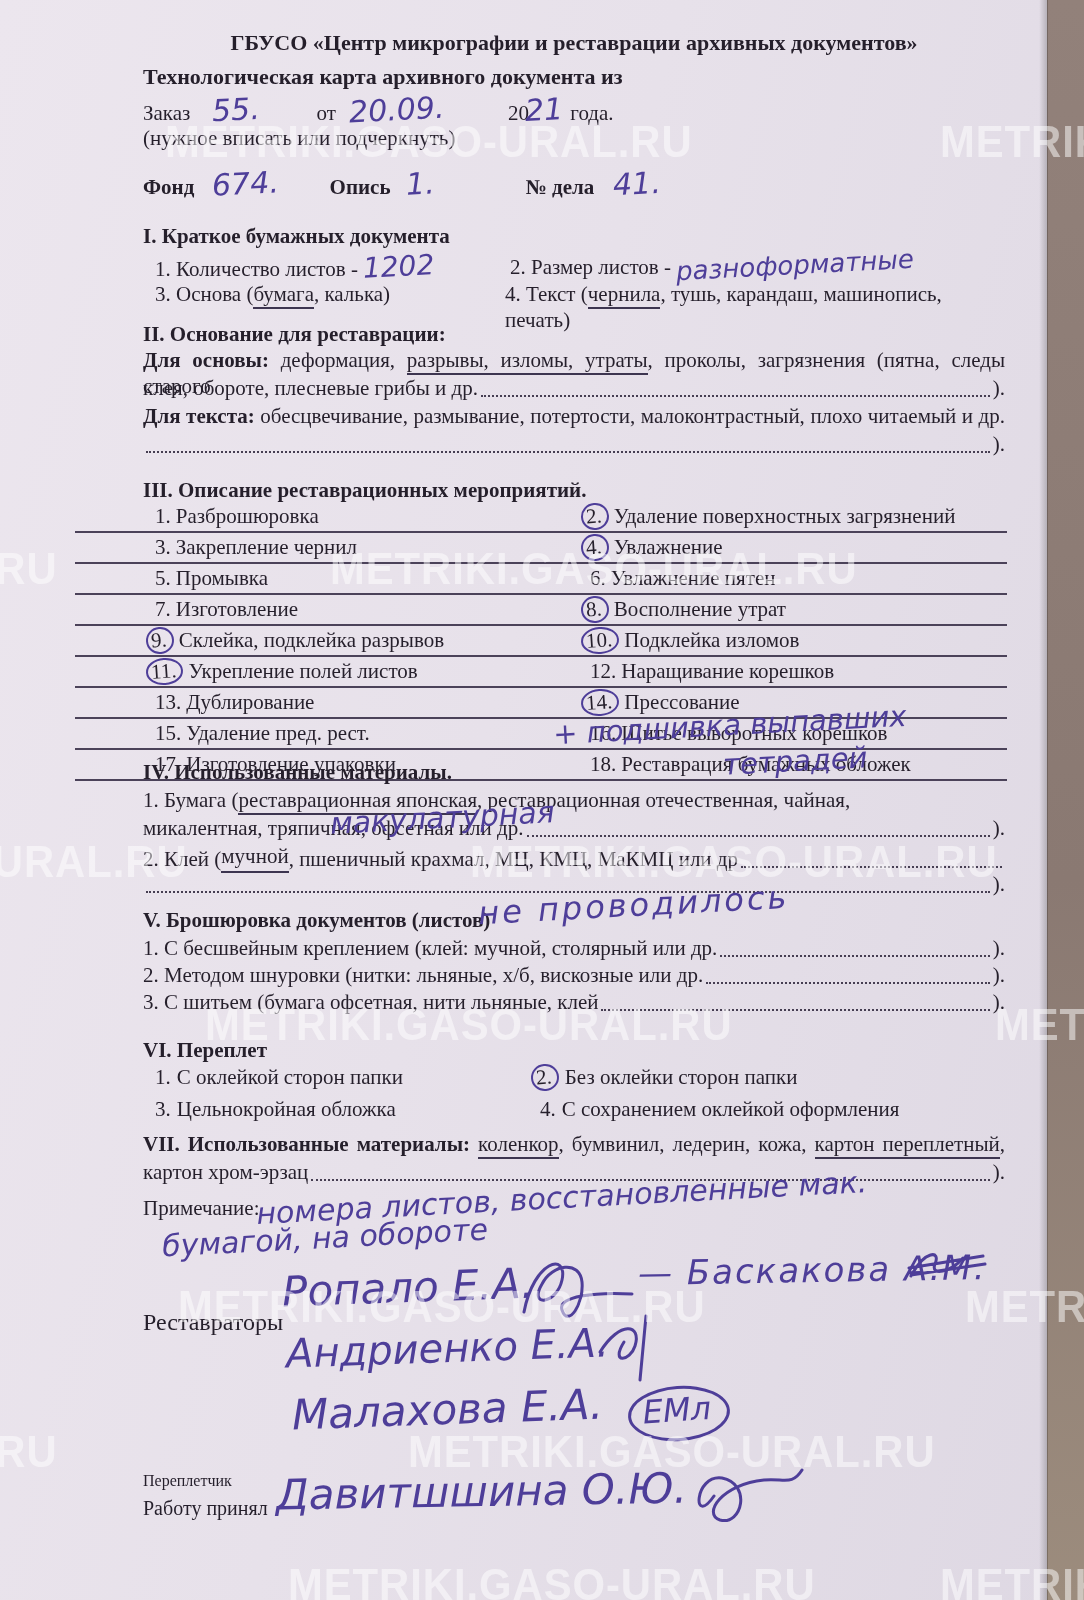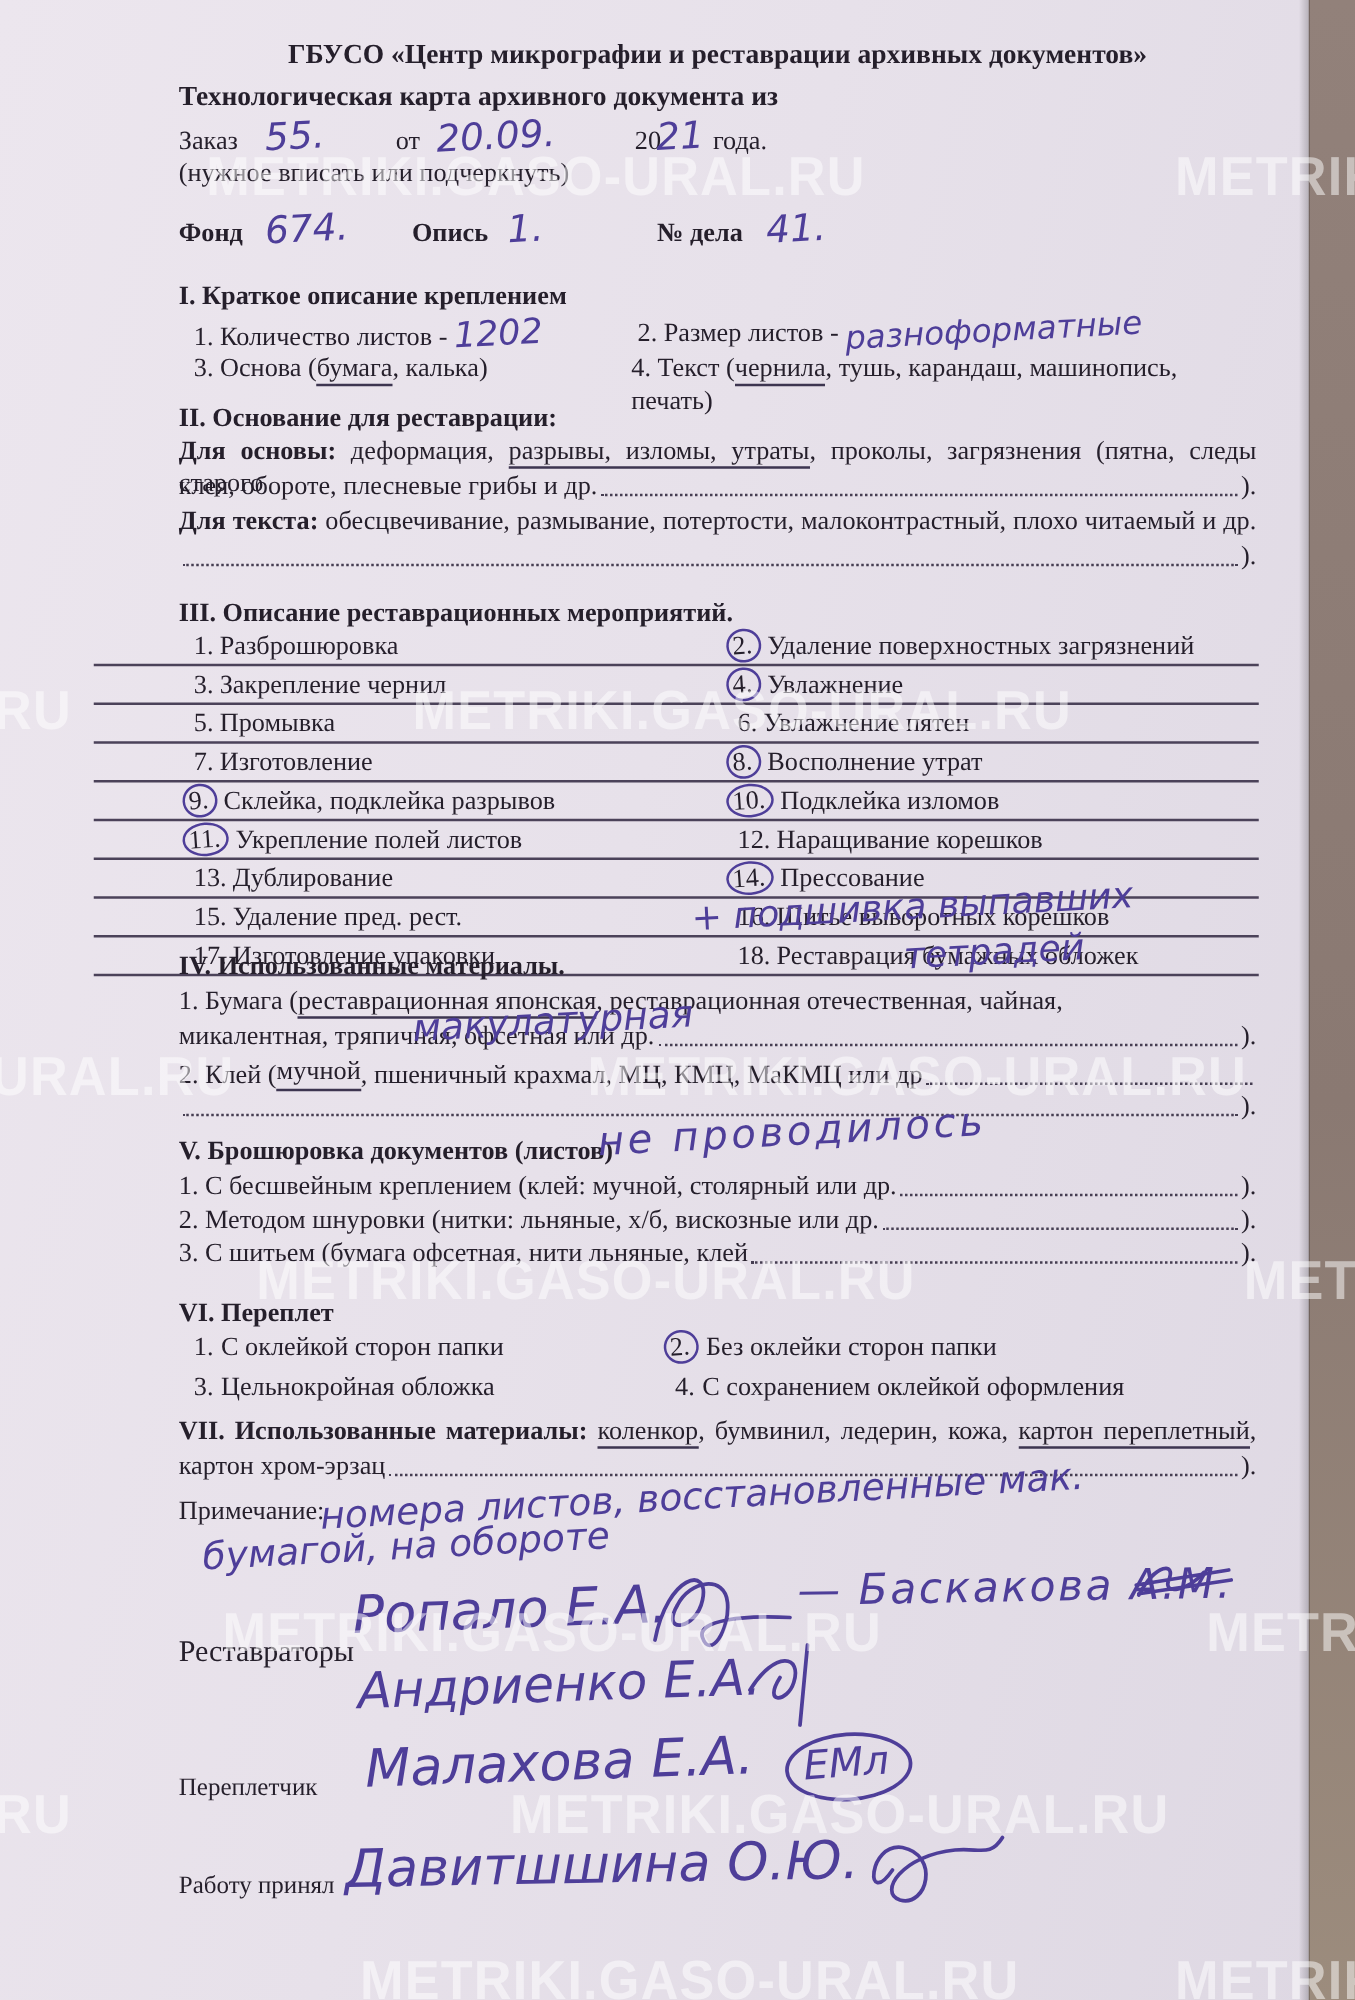--- a/index.html
+++ b/index.html
@@ -59,21 +59,21 @@
 
     <div class="abs" style="left:143px;top:166px">
       <span class="b">Фонд</span>
       <span class="hw rot" style="font-size:30px;margin:0 46px 0 12px">674.</span>
       <span class="b">Опись</span>
       <span class="hw rot" style="font-size:30px;margin:0 86px 0 10px">1.</span>
       <span class="b">№ дела</span>
       <span class="hw rot" style="font-size:30px;margin-left:14px">41.</span>
     </div>
 
-    <div class="abs b" style="left:143px;top:224px">I. Краткое описание креплением</div>
+    <div class="abs b" style="left:143px;top:224px">I. Краткое бумажных документа</div>
     <div class="abs" style="left:155px;top:250px;width:850px;display:flex">
       <div style="width:355px">
         <span>1. Количество листов -</span>
         <span class="hw rot" style="font-size:28px">1202</span>
       </div>
       <div>
         <span>2. Размер листов -</span>
         <span class="hw rot" style="font-size:26px">разноформатные</span>
       </div>
     </div>
@@ -286,21 +286,21 @@
       <span>Баскакова А.М.</span>
     </div>
     <svg class="abs" style="left:905px;top:1244px" width="85" height="44" viewBox="0 0 85 44">
       <path class="sig" d="M6 32 C 20 6, 36 6, 30 20 C 25 33, 46 28, 58 14 M4 24 L 78 12 M6 31 L 80 20"></path>
     </svg>
     <div class="abs hw" style="left:286px;top:1324px;font-size:40px;transform:rotate(-2deg)">Андриенко Е.А.</div>
     <svg class="abs" style="left:590px;top:1310px" width="95" height="75" viewBox="0 0 95 75">
       <path class="sig" d="M10 42 C 30 10, 52 14, 45 36 C 40 52, 20 54, 34 32 M 56 6 L 50 70"></path>
     </svg>
 
-    <div class="abs" style="left:143px;top:1418px;font-size:20px">Переплетчик</div>
+    <div class="abs" style="left:143px;top:1471px;font-size:16px">Переплетчик</div>
     <div class="abs hw" style="left:292px;top:1384px;font-size:42px;transform:rotate(-2deg)">Малахова Е.А.</div>
     <div class="abs" style="left:628px;top:1386px">
       <span class="ellipse hw" style="font-size:32px">ЕМл</span>
     </div>
 
     <div class="abs" style="left:143px;top:1496px;font-size:20px">Работу принял</div>
     <div class="abs hw" style="left:276px;top:1466px;font-size:42px;transform:rotate(-1deg)">Давитшшина О.Ю.</div>
     <svg class="abs" style="left:680px;top:1452px" width="130" height="90" viewBox="0 0 130 90">
       <path class="sig" d="M34 44 C 12 76, 14 22, 42 26 C 72 32, 62 74, 40 68 C 22 62, 42 32, 84 28 C 104 26, 112 34, 122 18"></path>
     </svg>

